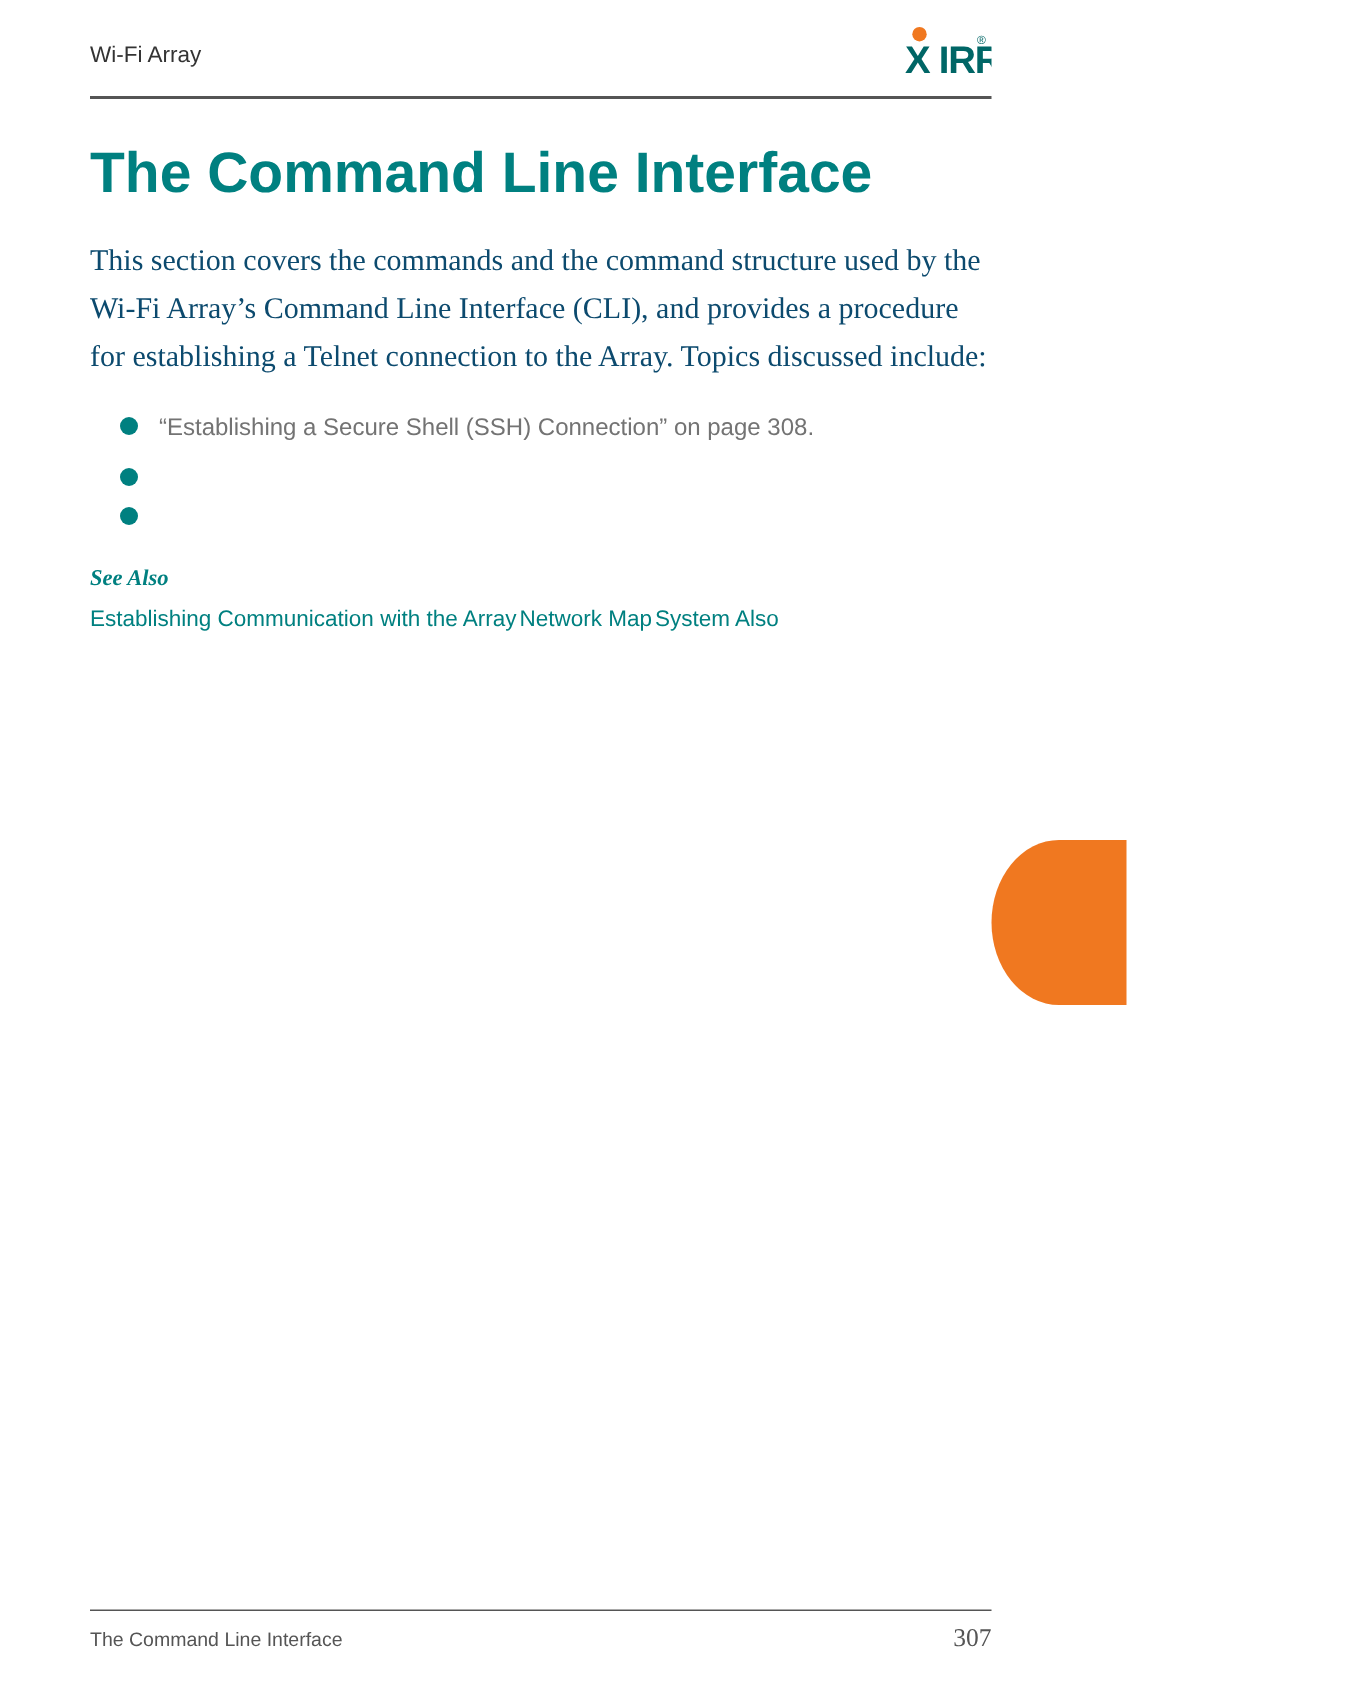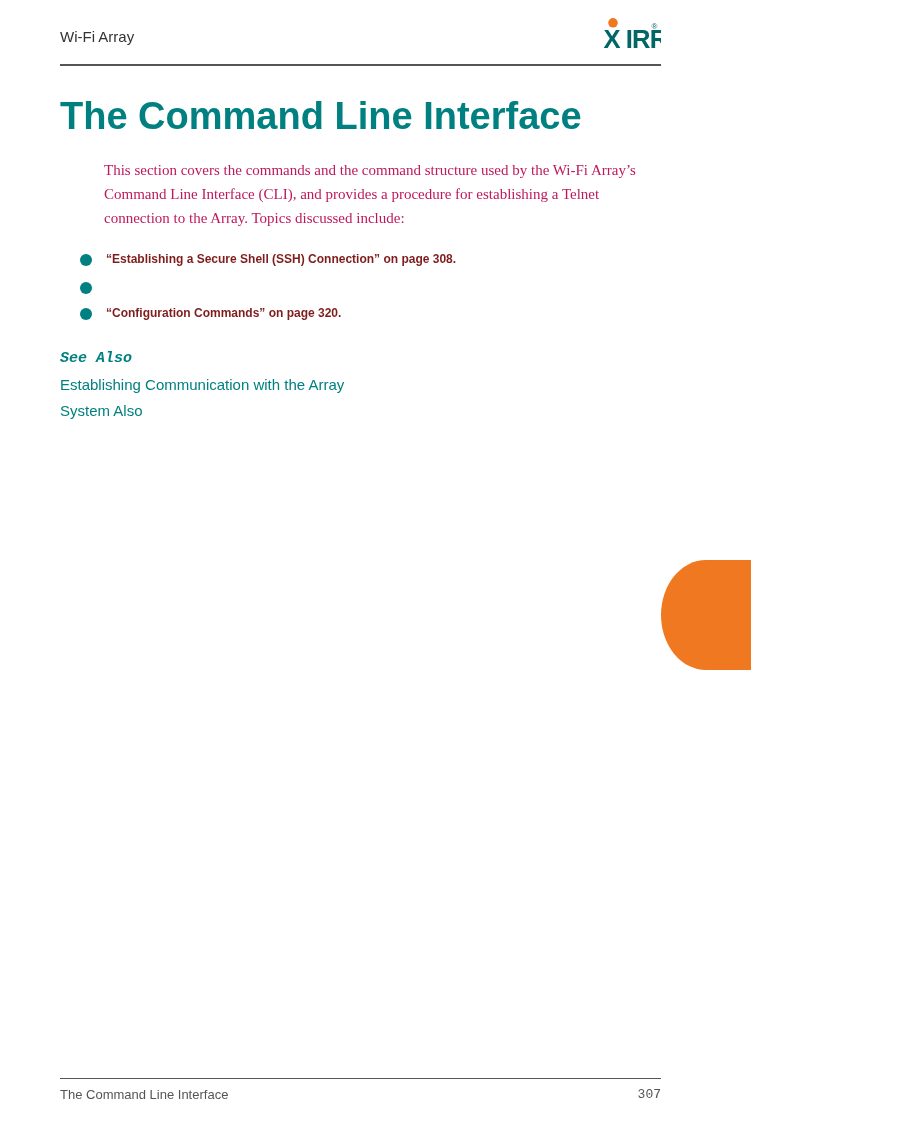--- a/index.html
+++ b/index.html
@@ -58,25 +58,24 @@
       font-family: Arial, sans-serif;
       font-size: 38px;
       font-weight: bold;
       color: #008080;
       margin-bottom: 20px;
       line-height: 1.1;
     }
 
     
     .intro-paragraph {
-      font-size: 15px;
+      font-size: 20px;
       line-height: 1.6;
-      color: #be185d;
+      color: #0c4a6e;
       margin-bottom: 20px;
-      margin-left: 44px;
     }
 
     
     .bullet-list {
       list-style: none;
       margin-bottom: 28px;
       padding-left: 20px;
     }
 
     .bullet-list li {
@@ -92,38 +91,38 @@
       height: 12px;
       background-color: #008080;
       border-radius: 50%;
       flex-shrink: 0;
       margin-top: 4px;
       margin-right: 14px;
     }
 
     .bullet-text {
       font-family: Arial, sans-serif;
-      font-weight: bold;
-      color: #7f1d1d;
-      font-size: 12px;
+      font-weight: normal;
+      color: #737373;
+      font-size: 16px;
     }
 
     
     .see-also-heading {
-      font-family: Liberation Mono, monospace;
+      font-family: Liberation Serif, serif;
       font-style: italic;
       font-weight: bold;
       color: #008080;
       font-size: 15px;
       margin-bottom: 6px;
     }
 
     .see-also-links {
       display: flex;
-      flex-direction: column;
+      flex-direction: row;
       gap: 2px;
     }
 
     .see-also-link {
       font-family: Arial, sans-serif;
       font-size: 15px;
       color: #008080;
       text-decoration: none;
       line-height: 1.6;
     }
@@ -152,22 +151,22 @@
       padding-top: 8px;
     }
 
     .footer-left {
       font-family: Arial, sans-serif;
       font-size: 13px;
       color: #555;
     }
 
     .footer-right {
-      font-family: Liberation Mono, monospace;
-      font-size: 13px;
+      font-family: Liberation Serif, serif;
+      font-size: 17px;
       color: #555;
     }
   </style>
 </head>
 <body>
 
 <div class="page-wrapper">
 
   <div class="header">
     <span class="header-title">Wi-Fi Array</span>
@@ -193,28 +192,28 @@
   <ul class="bullet-list">
     <li>
       <span class="bullet-dot"></span>
       <span class="bullet-text">“Establishing a Secure Shell (SSH) Connection” on page 308.</span>
     </li>
     <li>
       <span class="bullet-dot"></span>
     </li>
     <li>
       <span class="bullet-dot"></span>
-      <span class="bullet-text">“Configuration Commands” on page 320.</span>
     </li>
   </ul>
 
   <div class="see-also-section">
     <p class="see-also-heading">See Also</p>
     <div class="see-also-links">
       <a class="see-also-link" href="#">Establishing Communication with the Array</a>
+      <a class="see-also-link" href="#">Network Map</a>
       <a class="see-also-link" href="#">System Also</a>
     </div>
   </div>
 
   <div class="orange-circle"></div>
 
   <div class="footer">
     <span class="footer-left">The Command Line Interface</span>
     <span class="footer-right">307</span>
   </div>

